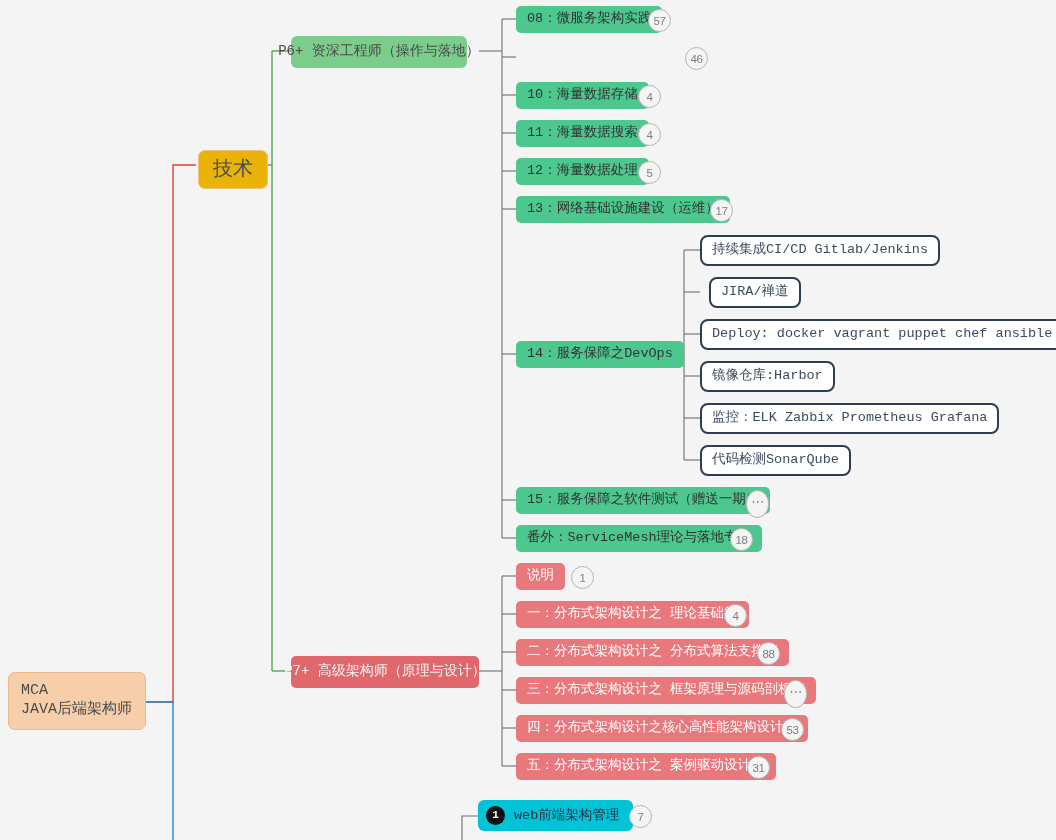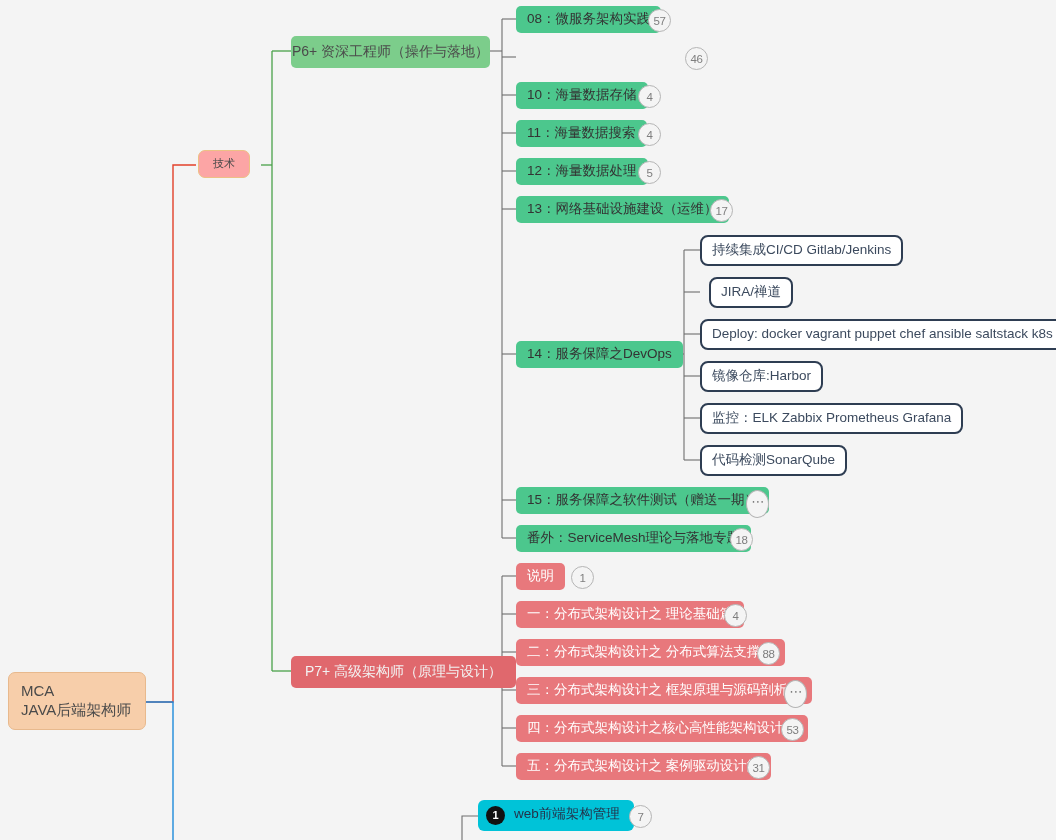--- a/index.html
+++ b/index.html
@@ -10,44 +10,45 @@
     overflow:hidden;
     position:relative;
   }
   #canvas{position:absolute;left:0;top:0;width:1056px;height:840px;}
   svg.links{position:absolute;left:0;top:0;width:1056px;height:840px;pointer-events:none;}
 
   .node{
     position:absolute;
     box-sizing:border-box;
     display:flex;
-    align-items:flex-start;
+    align-items:flex-end;
     white-space:nowrap;
     font-size:13.5px;
     line-height:1.25;
     color:#3c3c3c;
+    font-family:Liberation Mono, monospace;
   }
 
   
   .n-root{
     background:#f7ceaa;
     border:1px solid #e8b98d;
     border-radius:7px;
     padding:9px 12px;
     display:block;
     font-size:15px;
     color:#4a4a4a;
   }
   
   .n-topic{
-    background:#fca5a5;
+    background:#eab308;
     border:1px solid #edc084;
     border-radius:7px;
     padding:6px 14px;
-    font-size:11px;
+    font-size:20px;
     color:#4a4a4a;
   }
   
   .n-green{
     background:#4cc78d;
     border-radius:5px;
     padding:5px 11px;
     color:#333;
   }
   .n-green.hdr{padding:7px 13px;background:#7ccd8b;font-size:14px;color:#4b4b4b;}
@@ -150,21 +151,21 @@
 
   <div class="node n-root" style="left:8px;top:672px;width:138px;">
     <div>MCA</div>
     <div>JAVA后端架构师</div>
   </div>
 
   <div class="node n-topic" style="left:198px;top:150px;">
     <span>技术</span>
   </div>
 
-  <div class="node n-green hdr" style="left:291px;top:36px;width:199px;justify-content:center;">
+  <div class="node n-green hdr" style="left:291px;top:36px;width:176px;justify-content:center;border-radius:6px;">
     <span>P6+ 资深工程师（操作与落地）</span>
   </div>
 
   <div class="node n-green" style="left:516px;top:6px;">
     <span>08：微服务架构实践</span>
   </div>
   <div class="badge" style="left:648px;top:9px;">57</div>
 
   <div class="badge" style="left:685px;top:47px;">46</div>
 
@@ -214,21 +215,21 @@
   <div class="node n-green" style="left:516px;top:487px;">
     <span>15：服务保障之软件测试（赠送一期）</span>
   </div>
   <div class="badge dots" style="left:746px;top:490px;">⋯</div>
 
   <div class="node n-green" style="left:516px;top:525px;">
     <span>番外：ServiceMesh理论与落地专题</span>
   </div>
   <div class="badge" style="left:730px;top:528px;">18</div>
 
-  <div class="node n-pink hdr" style="left:291px;top:656px;width:225px;justify-content:center;">
+  <div class="node n-pink hdr" style="left:291px;top:656px;width:188px;justify-content:center;">
     <span>P7+ 高级架构师（原理与设计）</span>
   </div>
 
   <div class="node n-pink" style="left:516px;top:563px;">
     <span>说明</span>
   </div>
   <div class="badge" style="left:571px;top:566px;">1</div>
 
   <div class="node n-pink" style="left:516px;top:601px;">
     <span>一：分布式架构设计之 理论基础篇</span>

